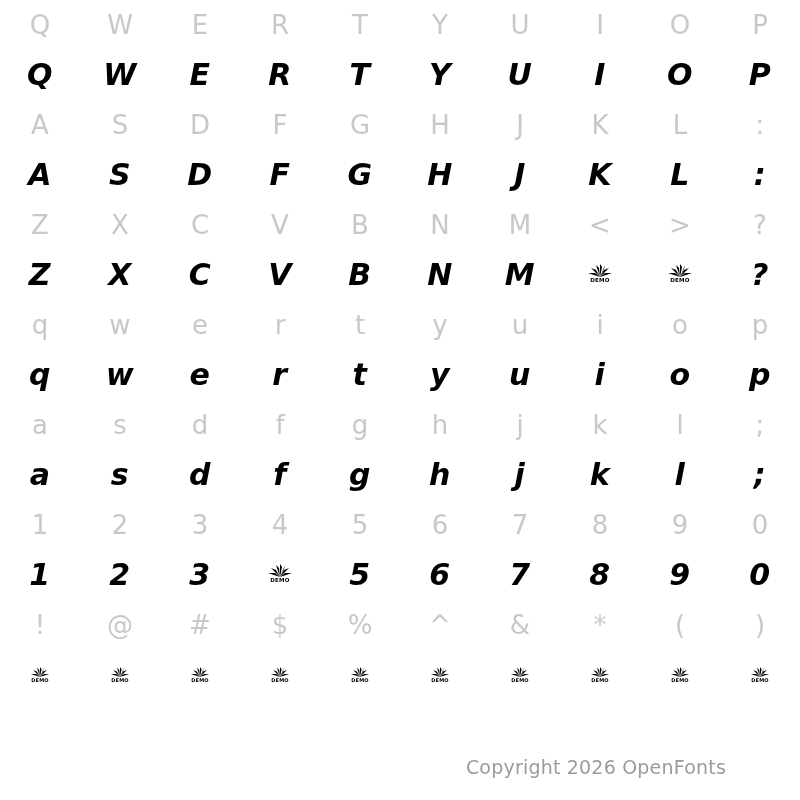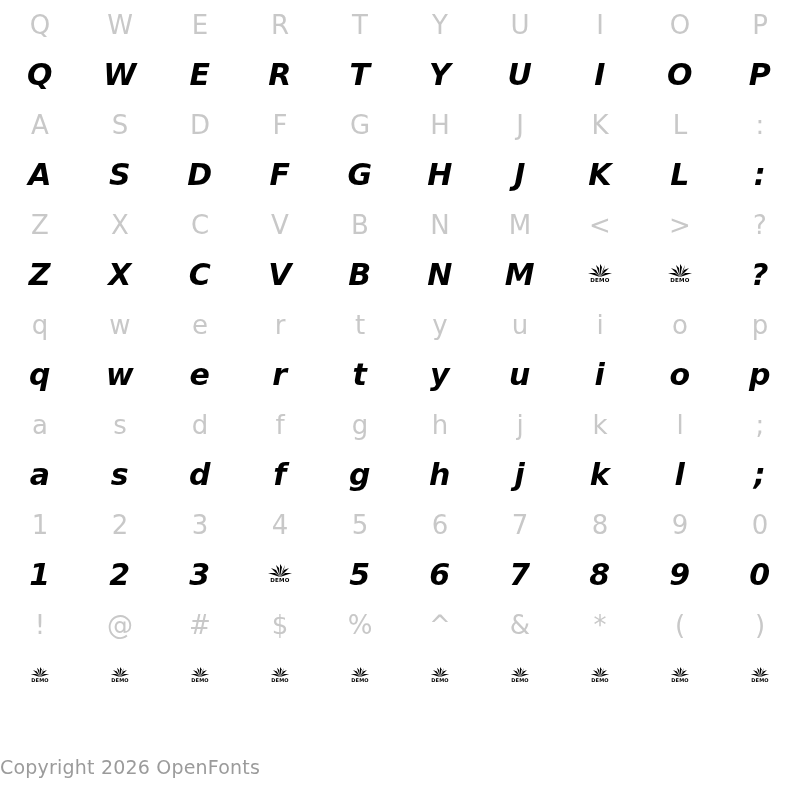--- a/index.html
+++ b/index.html
@@ -89,20 +89,21 @@
   }
   .demo-glyph.small .burst { width: 20px; height: 10px; }
   .demo-glyph.small { width: 20px; height: 20px; }
   .demo-glyph.small .demo-text { top: 10px; width: 20px; font-size: 5px; }
 
   .footer {
     position: absolute;
     left: 0;
     bottom: 22px;
     width: 800px;
+    text-align: right;
     padding-right: 74px;
     box-sizing: border-box;
     color: #9b9b9b;
     font-family: "DejaVu Sans", sans-serif;
     font-size: 19px;
     letter-spacing: 0.2px;
   }
 </style>
 </head>
 <body>

